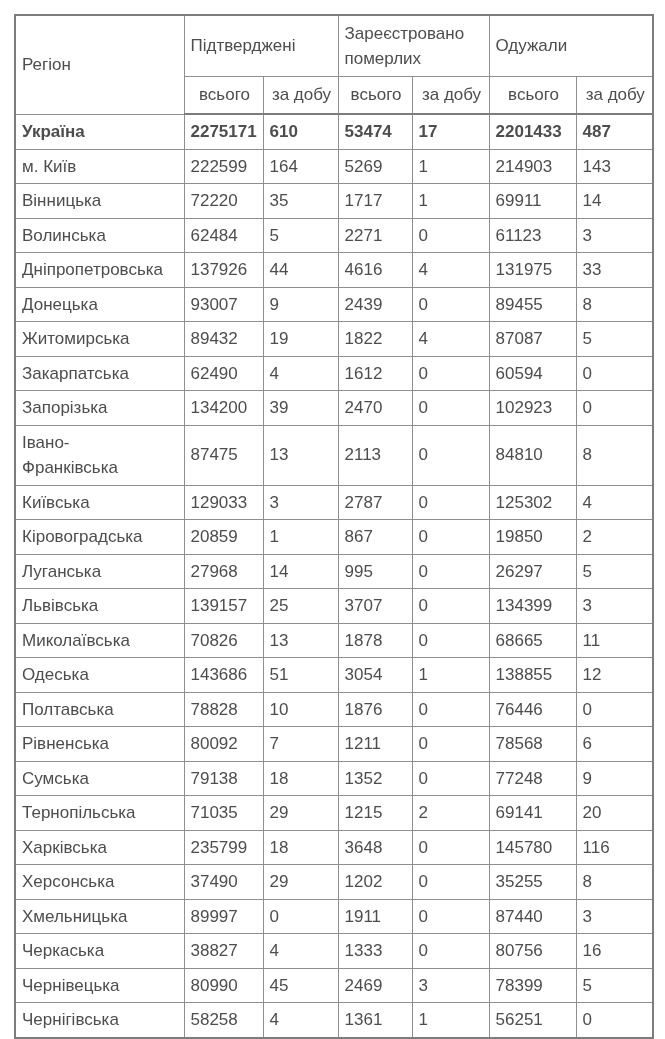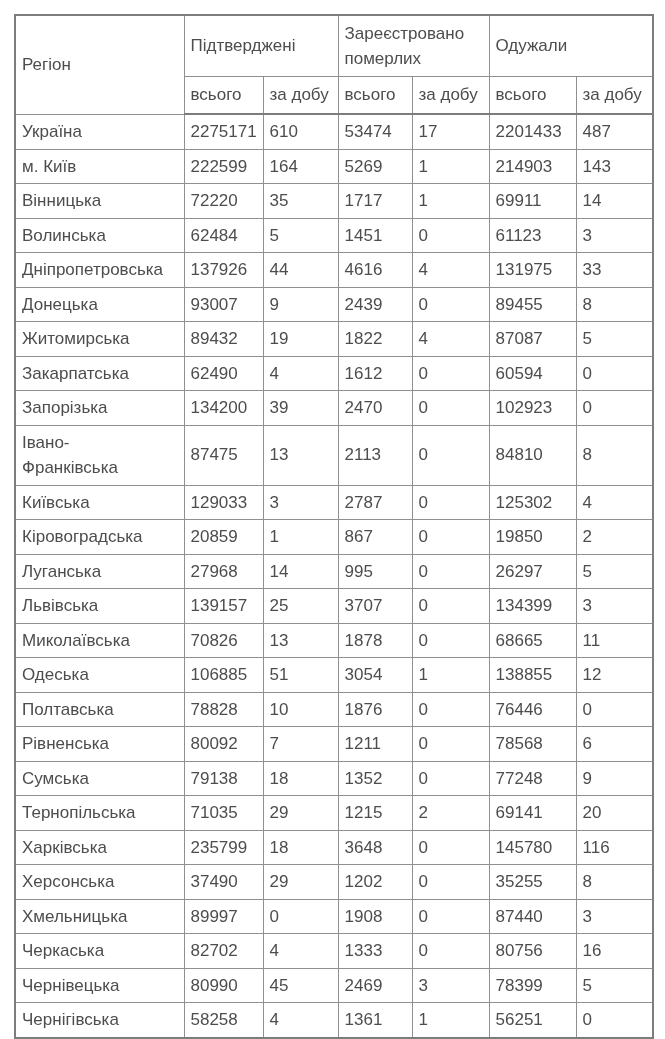--- a/index.html
+++ b/index.html
@@ -29,23 +29,23 @@
     border: 1px solid #8f8f8f;
     font-weight: normal;
     text-align: left;
     vertical-align: middle;
     padding: 4px 4px 4px 6px;
     line-height: 1.5;
     overflow: hidden;
   }
   thead tr.sub-row th { height: 28px; }
   thead tr.group-row th { height: 52px; }
-  thead tr.sub-row th { border-bottom: 2px solid #7d7d7d; }
+  thead tr.sub-row th { border-bottom: 2px solid #7d7d7d; text-align: center; }
   td.region-col { white-space: pre-line; }
-  tr.total-row td { font-weight: normal; }
+  tr.total-row td { font-weight: bold; }
   tbody td { height: 25px; }
 </style>
 </head>
 <body>
 
 <div class="page">
   <table class="stats">
     <colgroup>
       <col style="width:169px">
       <col style="width:79px">
@@ -96,21 +96,21 @@
           <td>35</td>
           <td>1717</td>
           <td>1</td>
           <td>69911</td>
           <td>14</td>
         </tr>
         <tr>
           <td class="region-col">Волинська</td>
           <td>62484</td>
           <td>5</td>
-          <td>1451</td>
+          <td>2271</td>
           <td>0</td>
           <td>61123</td>
           <td>3</td>
         </tr>
         <tr>
           <td class="region-col">Дніпропетровська</td>
           <td>137926</td>
           <td>44</td>
           <td>4616</td>
           <td>4</td>
@@ -203,21 +203,21 @@
           <td class="region-col">Миколаївська</td>
           <td>70826</td>
           <td>13</td>
           <td>1878</td>
           <td>0</td>
           <td>68665</td>
           <td>11</td>
         </tr>
         <tr>
           <td class="region-col">Одеська</td>
-          <td>106885</td>
+          <td>143686</td>
           <td>51</td>
           <td>3054</td>
           <td>1</td>
           <td>138855</td>
           <td>12</td>
         </tr>
         <tr>
           <td class="region-col">Полтавська</td>
           <td>78828</td>
           <td>10</td>
@@ -268,28 +268,28 @@
           <td>29</td>
           <td>1202</td>
           <td>0</td>
           <td>35255</td>
           <td>8</td>
         </tr>
         <tr>
           <td class="region-col">Хмельницька</td>
           <td>89997</td>
           <td>0</td>
-          <td>1908</td>
+          <td>1911</td>
           <td>0</td>
           <td>87440</td>
           <td>3</td>
         </tr>
         <tr>
           <td class="region-col">Черкаська</td>
-          <td>82702</td>
+          <td>38827</td>
           <td>4</td>
           <td>1333</td>
           <td>0</td>
           <td>80756</td>
           <td>16</td>
         </tr>
         <tr>
           <td class="region-col">Чернівецька</td>
           <td>80990</td>
           <td>45</td>

